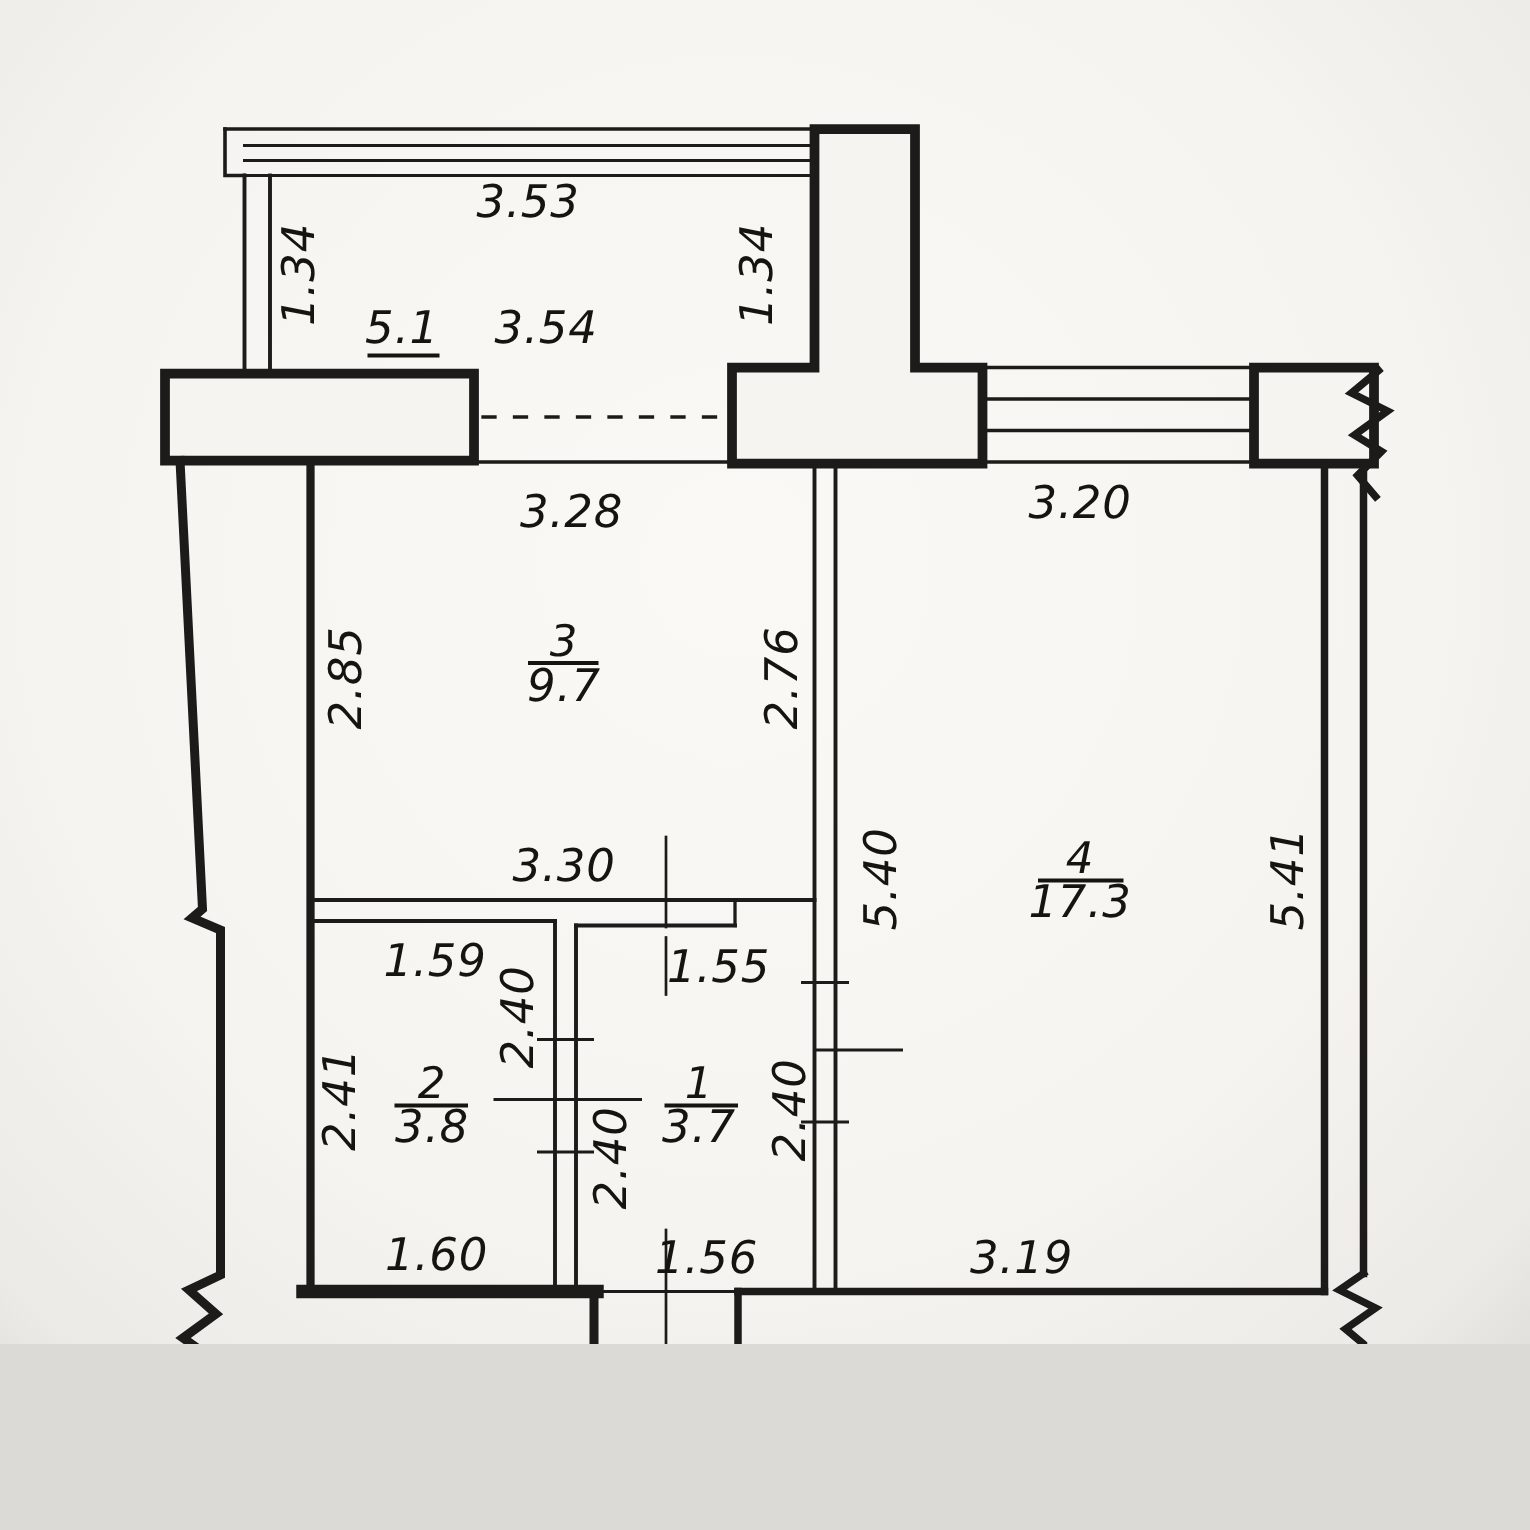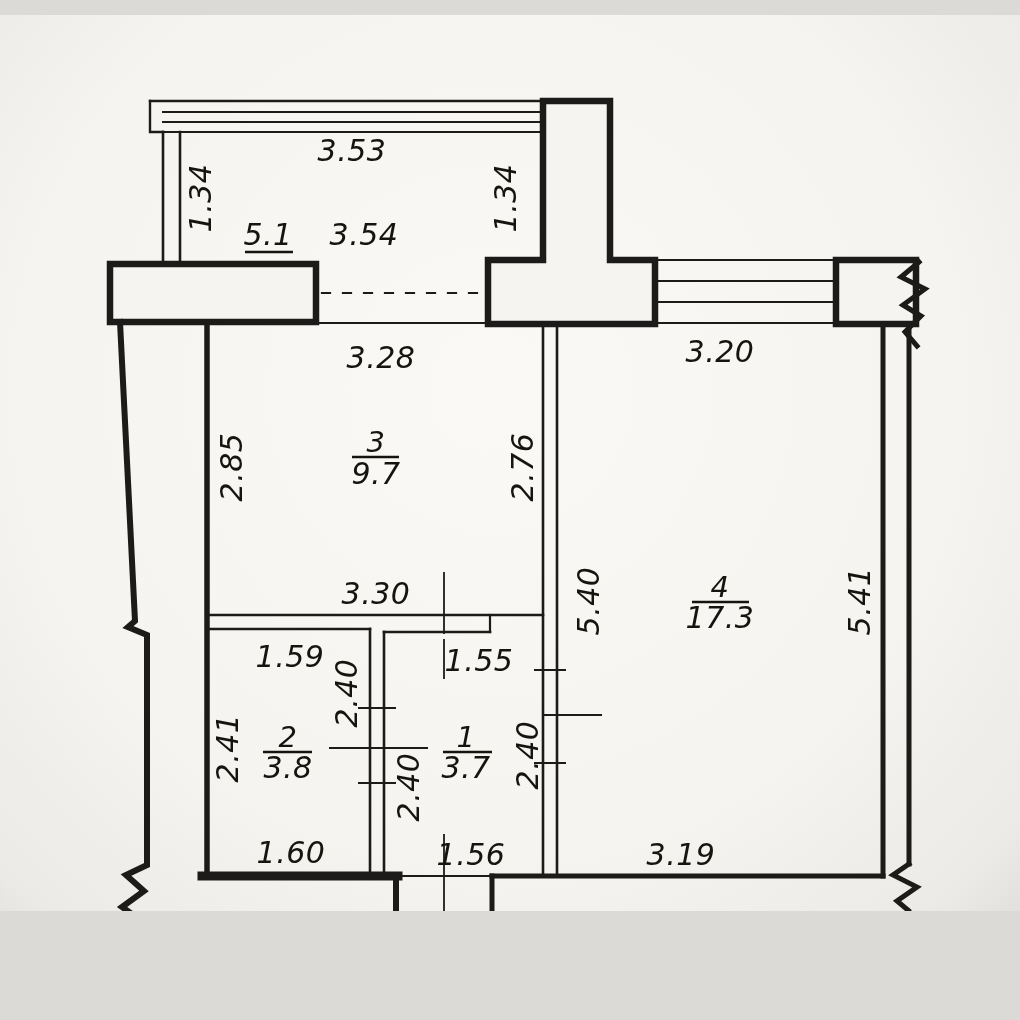--- a/index.html
+++ b/index.html
@@ -1,19 +1,18 @@
 <!DOCTYPE html>
 <html><head>
 <meta charset="utf-8">
 <style>
   html,body{margin:0;padding:0;background:#dcdad6;}
   .stage{
     position:relative;width:1020px;height:896px;overflow:hidden;
     background:radial-gradient(circle at 48% 42%, #faf9f6 0%, #f6f4f0 62%, #eceae6 92%, #e2e0dc 100%);
-    margin-top:15px;
   }
   svg{position:absolute;inset:0;display:block;}
   .w{stroke:#1c1b19;fill:none;stroke-linecap:square;stroke-linejoin:miter;}
   .blk{stroke:#1c1b19;stroke-width:6.5;stroke-linejoin:miter;}
   .dim{
     font-family:"DejaVu Sans",sans-serif;font-style:italic;font-size:30px;
     fill:#15140f;text-anchor:middle;dominant-baseline:central;letter-spacing:0.5px;
   }
   .roomnum{font-size:29px;}
   .ul{stroke:#15140f;stroke-width:2.6;stroke-linecap:butt;}

